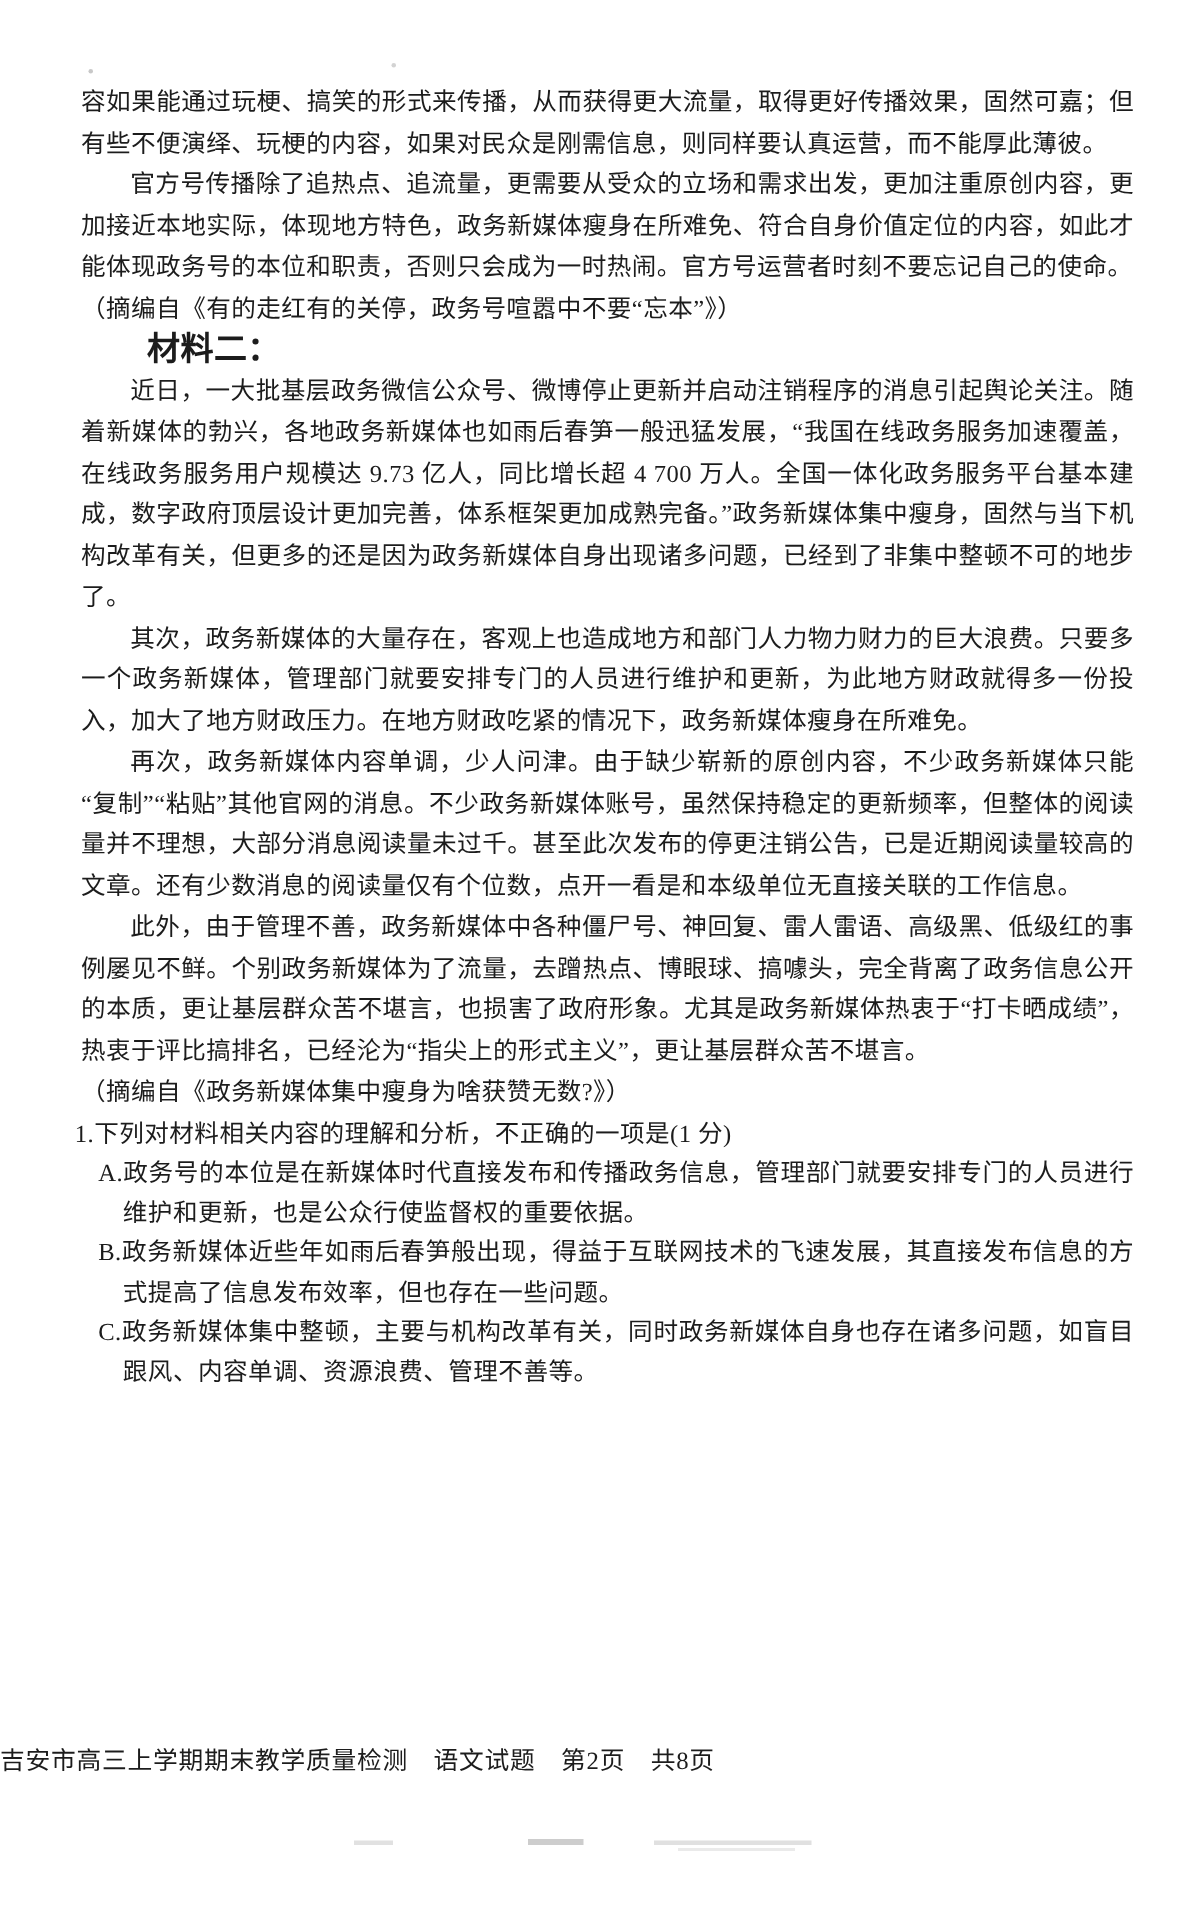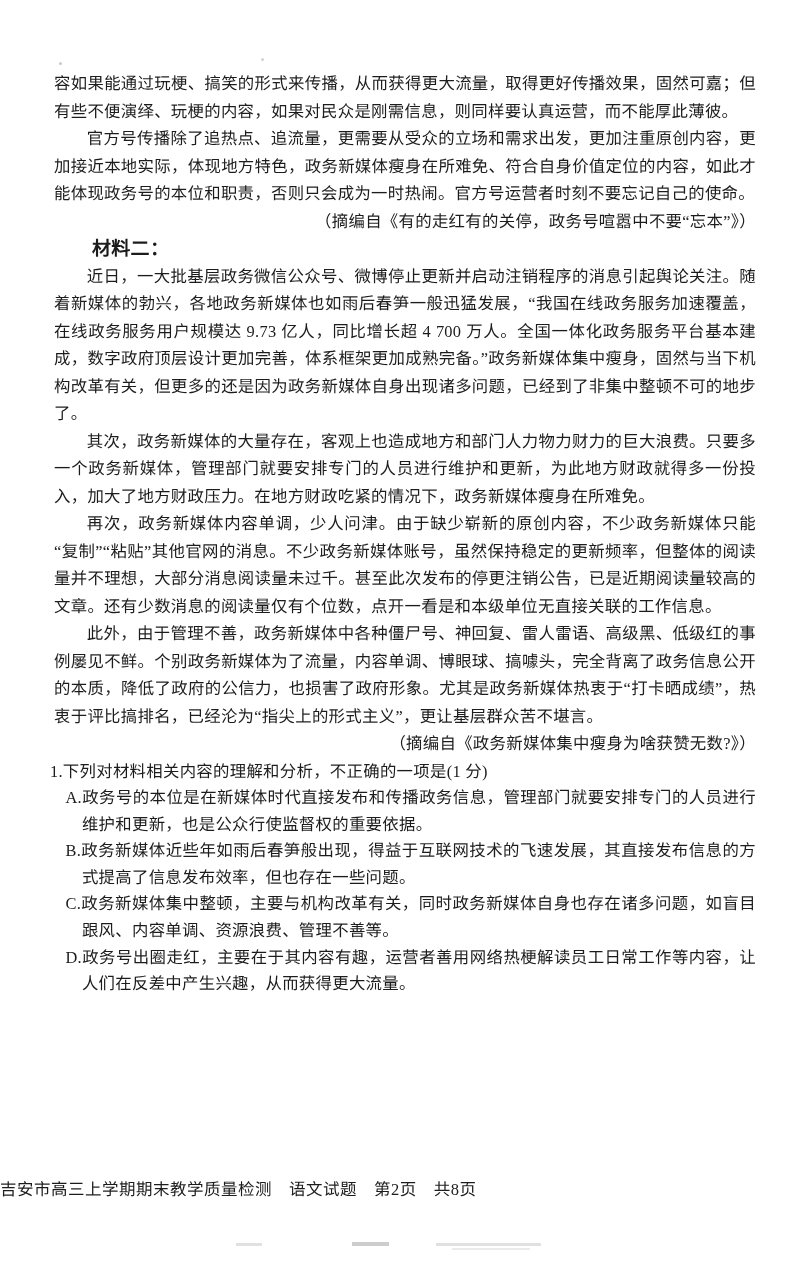--- a/index.html
+++ b/index.html
@@ -7,36 +7,36 @@
     --paper:#ffffff;
   }
   *{margin:0;padding:0;box-sizing:border-box;}
   html,body{background:#ffffff;}
   body{
     width:800px;height:1285px;position:relative;overflow:hidden;
     font-family:"Liberation Serif","DejaVu Serif",serif;
     color:var(--ink);
   }
   .page{
-    position:absolute;left:0;top:16px;width:800px;height:996px;
+    position:absolute;left:0;top:0;width:800px;height:996px;
     background:var(--paper);
   }
   .content{
     position:absolute;left:54px;top:54px;width:702px;
     font-size:16.4px;line-height:27.5px;
     text-align:justify;
     letter-spacing:0.3px;
   }
   .para{text-indent:0;}
   .para.indent{text-indent:2em;}
-  .attribution{text-align:right;text-indent:0;}
+  .attribution{text-align:left;text-indent:0;}
   .material-heading{
     text-indent:2em;font-weight:bold;
     font-family:Liberation Serif, serif;
-    font-size:19px;
+    font-size:22px;
   }
   .questions{line-height:26.6px;margin-top:1px;}
   .question-stem{text-indent:-0.25em;}
   .option{
     padding-left:1.7em;
     text-indent:-1em;
   }
   .footer{
     position:absolute;left:0;top:1160px;width:800px;
     text-align:left;
@@ -63,32 +63,31 @@
 
     <div class="para indent">官方号传播除了追热点、追流量，更需要从受众的立场和需求出发，更加注重原创内容，更加接近本地实际，体现地方特色，政务新媒体瘦身在所难免、符合自身价值定位的内容，如此才能体现政务号的本位和职责，否则只会成为一时热闹。官方号运营者时刻不要忘记自己的使命。</div>
 
     <div class="attribution">（摘编自《有的走红有的关停，政务号喧嚣中不要“忘本”》）</div>
 
     <div class="material-heading">材料二：</div>
 
     <div class="para indent">近日，一大批基层政务微信公众号、微博停止更新并启动注销程序的消息引起舆论关注。随着新媒体的勃兴，各地政务新媒体也如雨后春笋一般迅猛发展，“我国在线政务服务加速覆盖，在线政务服务用户规模达 9.73 亿人，同比增长超 4 700 万人。全国一体化政务服务平台基本建成，数字政府顶层设计更加完善，体系框架更加成熟完备。”政务新媒体集中瘦身，固然与当下机构改革有关，但更多的还是因为政务新媒体自身出现诸多问题，已经到了非集中整顿不可的地步了。</div>
     <div class="para indent">其次，政务新媒体的大量存在，客观上也造成地方和部门人力物力财力的巨大浪费。只要多一个政务新媒体，管理部门就要安排专门的人员进行维护和更新，为此地方财政就得多一份投入，加大了地方财政压力。在地方财政吃紧的情况下，政务新媒体瘦身在所难免。</div>
     <div class="para indent">再次，政务新媒体内容单调，少人问津。由于缺少崭新的原创内容，不少政务新媒体只能“复制”“粘贴”其他官网的消息。不少政务新媒体账号，虽然保持稳定的更新频率，但整体的阅读量并不理想，大部分消息阅读量未过千。甚至此次发布的停更注销公告，已是近期阅读量较高的文章。还有少数消息的阅读量仅有个位数，点开一看是和本级单位无直接关联的工作信息。</div>
-    <div class="para indent">此外，由于管理不善，政务新媒体中各种僵尸号、神回复、雷人雷语、高级黑、低级红的事例屡见不鲜。个别政务新媒体为了流量，内容单调、博眼球、搞噱头，完全背离了政务信息公开的本质，降低了政府的公信力，也损害了政府形象。尤其是政务新媒体热衷于“打卡晒成绩”，热衷于评比搞排名，已经沦为“指尖上的形式主义”，更让基层群众苦不堪言。</div>
+    <div class="para indent">此外，由于管理不善，政务新媒体中各种僵尸号、神回复、雷人雷语、高级黑、低级红的事例屡见不鲜。个别政务新媒体为了流量，去蹭热点、博眼球、搞噱头，完全背离了政务信息公开的本质，更让基层群众苦不堪言，也损害了政府形象。尤其是政务新媒体热衷于“打卡晒成绩”，热衷于评比搞排名，已经沦为“指尖上的形式主义”，更让基层群众苦不堪言。</div>
 
     <div class="attribution">（摘编自《政务新媒体集中瘦身为啥获赞无数?》）</div>
 
     <div class="questions">
 
       <div>
         <div class="question-stem"><span>1.</span><span>下列对材料相关内容的理解和分析，不正确的一项是(1 分)</span></div>
         <div class="option"><span>A.</span><span>政务号的本位是在新媒体时代直接发布和传播政务信息，管理部门就要安排专门的人员进行维护和更新，也是公众行使监督权的重要依据。</span></div>
         <div class="option"><span>B.</span><span>政务新媒体近些年如雨后春笋般出现，得益于互联网技术的飞速发展，其直接发布信息的方式提高了信息发布效率，但也存在一些问题。</span></div>
         <div class="option"><span>C.</span><span>政务新媒体集中整顿，主要与机构改革有关，同时政务新媒体自身也存在诸多问题，如盲目跟风、内容单调、资源浪费、管理不善等。</span></div>
-        <div class="option"><span>D.</span><span>政务号出圈走红，主要在于其内容有趣，运营者善用网络热梗解读员工日常工作等内容，让人们在反差中产生兴趣，从而获得更大流量。</span></div>
       </div>
 
 
     </div>
   </div>
 
   <div class="footer">吉安市高三上学期期末教学质量检测　语文试题　第2页　共8页</div>
 
   <div class="artifact speck-1"></div>
   <div class="artifact speck-2"></div>

